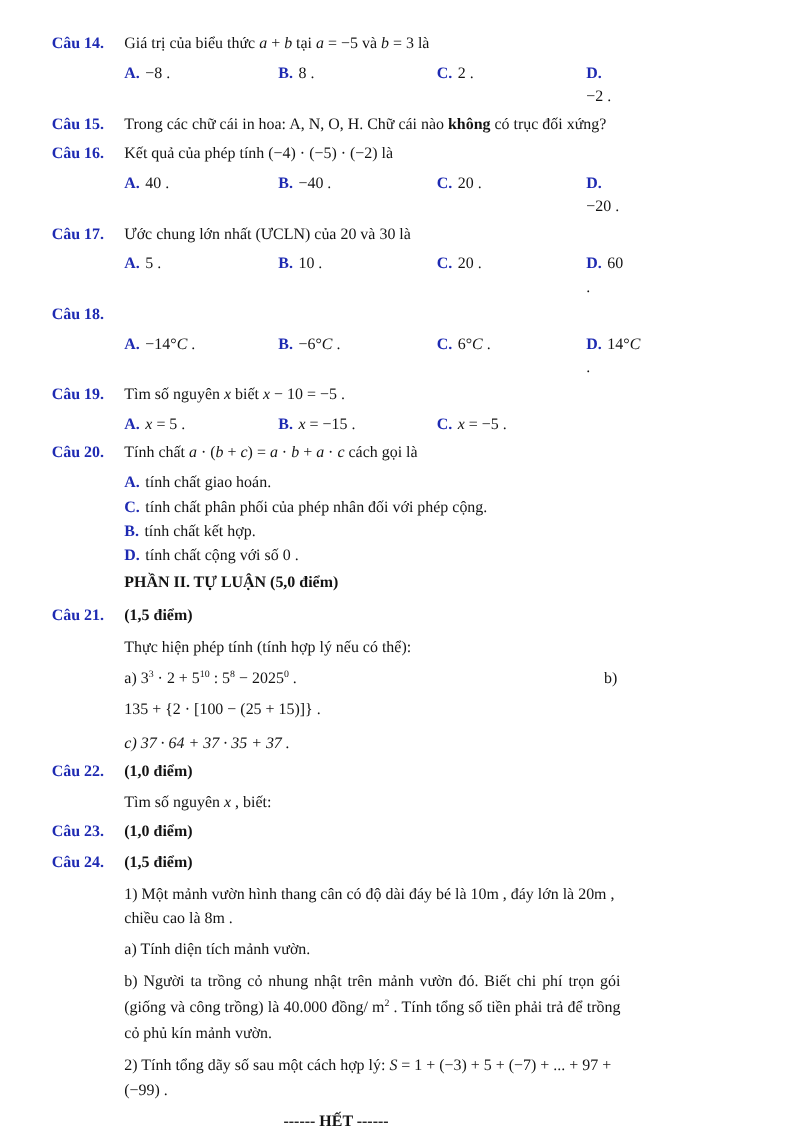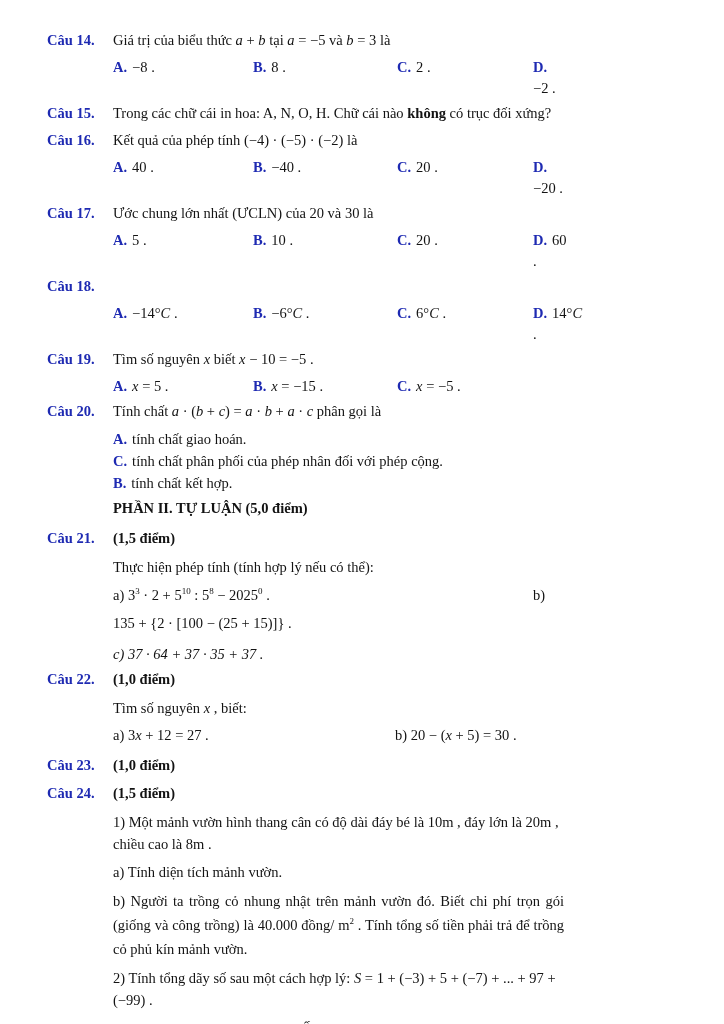--- a/index.html
+++ b/index.html
@@ -34,21 +34,21 @@
 
   
   .section-heading { margin: 2px 0 9px 66px; font-weight: 700; line-height: 21px; }
 
   
   .essay { }
   .essay-header { display: flex; line-height: 21px; margin-bottom: 7px; }
   .points { font-weight: 700; }
   .essay-line { margin-left: 66px; line-height: 22px; margin-bottom: 6px; }
   .intro { margin-bottom: 5px; }
-  .ab-row-21 { display: grid; grid-template-columns: 420px auto; line-height: 24px; margin-bottom: 5px; }
+  .ab-row-21 { display: grid; grid-template-columns: 420px auto; line-height: 24px; margin-bottom: 5px; gap: 16px; }
   .cont-line { margin-bottom: 9px; }
   .c-line { margin-bottom: 4px; font-style: italic; }
   .ab-row-22 { display: grid; grid-template-columns: 282px auto; margin-bottom: 9px; }
   .para { text-align: justify; line-height: 26px; margin-bottom: 2px; }
   .q24-line3 { line-height: 24px; text-align: justify; }
 
   .footer { text-align: center; font-weight: 700; line-height: 24px; margin-top: 3px; }
 </style>
 </head>
 <body>
@@ -121,26 +121,27 @@
     <div class="options">
       <span class="opt"><span class="opt-letter">A.</span><span><span class="seg-m">x</span><span> = 5 .</span></span></span>
       <span class="opt"><span class="opt-letter">B.</span><span><span class="seg-m">x</span><span> = −15 .</span></span></span>
       <span class="opt"><span class="opt-letter">C.</span><span><span class="seg-m">x</span><span> = −5 .</span></span></span>
     </div>
   </div>
 
   <div class="mcq">
     <div class="q-row">
       <span class="q-label">Câu 20.</span>
-      <span class="q-text"><span>Tính chất </span><span class="seg-m">a</span><span> · (</span><span class="seg-m">b</span><span> + </span><span class="seg-m">c</span><span>) = </span><span class="seg-m">a</span><span> · </span><span class="seg-m">b</span><span> + </span><span class="seg-m">a</span><span> · </span><span class="seg-m">c</span><span> phân gọi là</span></span>
+      <span class="q-text"><span>Tính chất </span><span class="seg-m">a</span><span> · (</span><span class="seg-m">b</span><span> + </span><span class="seg-m">c</span><span>) = </span><span class="seg-m">a</span><span> · </span><span class="seg-m">b</span><span> + </span><span class="seg-m">a</span><span> · </span><span class="seg-m">c</span><span> cách gọi là</span></span>
     </div>
     <div class="options-stack">
       <span class="opt"><span class="opt-letter">A.</span><span><span>tính chất giao hoán.</span></span></span>
       <span class="opt"><span class="opt-letter">C.</span><span><span>tính chất phân phối của phép nhân đối với phép cộng.</span></span></span>
       <span class="opt"><span class="opt-letter">B.</span><span><span>tính chất kết hợp.</span></span></span>
+      <span class="opt"><span class="opt-letter">D.</span><span><span>tính chất cộng với số 0 .</span></span></span>
     </div>
   </div>
 
   <div class="section-heading">PHẦN II. TỰ LUẬN (5,0 điểm)</div>
 
   <div class="essay">
     <div class="essay-header">
       <span class="q-label">Câu 21.</span>
       <span class="points">(1,5 điểm)</span>
     </div>
@@ -152,24 +153,20 @@
     <div class="essay-line cont-line"><span>135 + {2 · [100 − (25 + 15)]} .</span></div>
     <div class="essay-line c-line"><span>c) 37 · 64 + 37 · 35 + 37 .</span></div>
   </div>
 
   <div class="essay">
     <div class="essay-header">
       <span class="q-label">Câu 22.</span>
       <span class="points">(1,0 điểm)</span>
     </div>
     <div class="essay-line intro"><span>Tìm số nguyên </span><span class="seg-m">x</span><span> , biết:</span></div>
-    <div class="essay-line ab-row-22">
-      <span><span>a) 3</span><span class="seg-m">x</span><span> + 12 = 27 .</span></span>
-      <span><span>b) 20 − (</span><span class="seg-m">x</span><span> + 5) = 30 .</span></span>
-    </div>
   </div>
 
   <div class="essay">
     <div class="essay-header">
       <span class="q-label">Câu 23.</span>
       <span class="points">(1,0 điểm)</span>
     </div>
   </div>
 
   <div class="essay">

